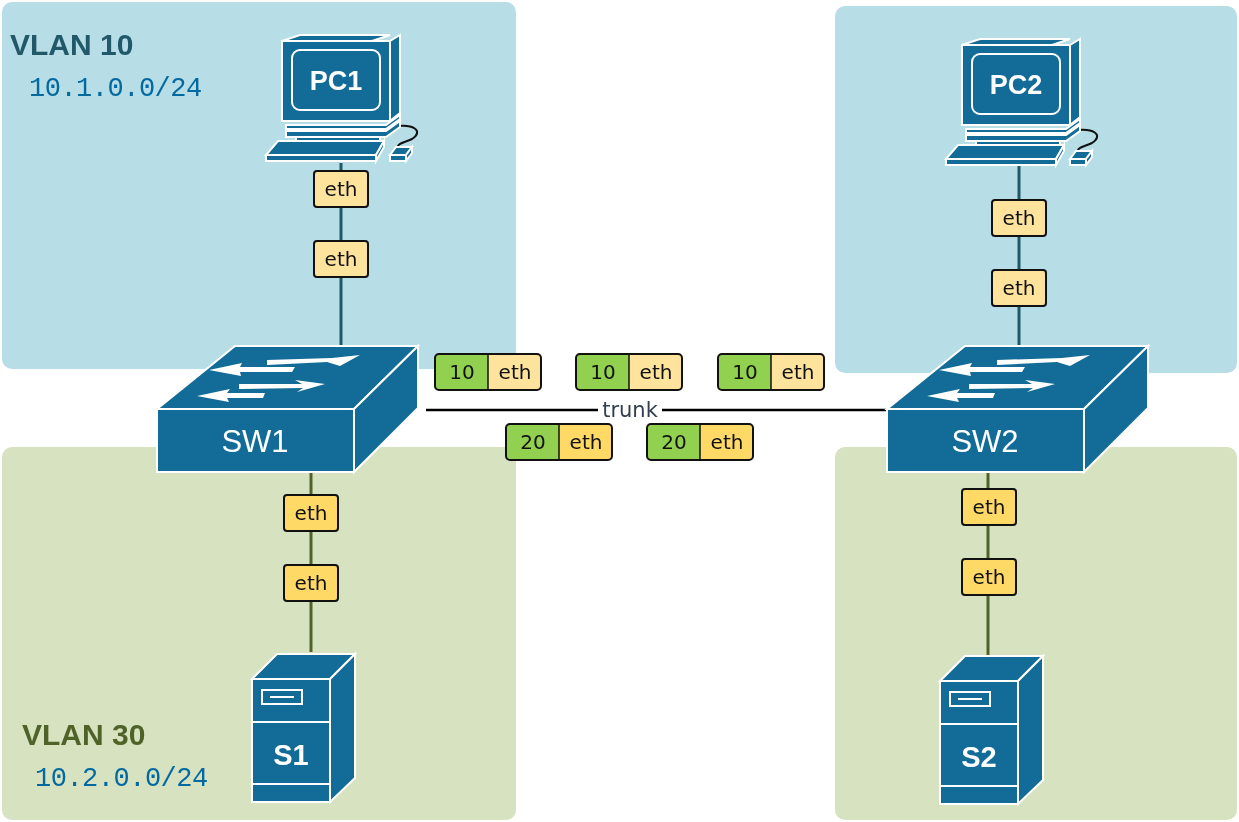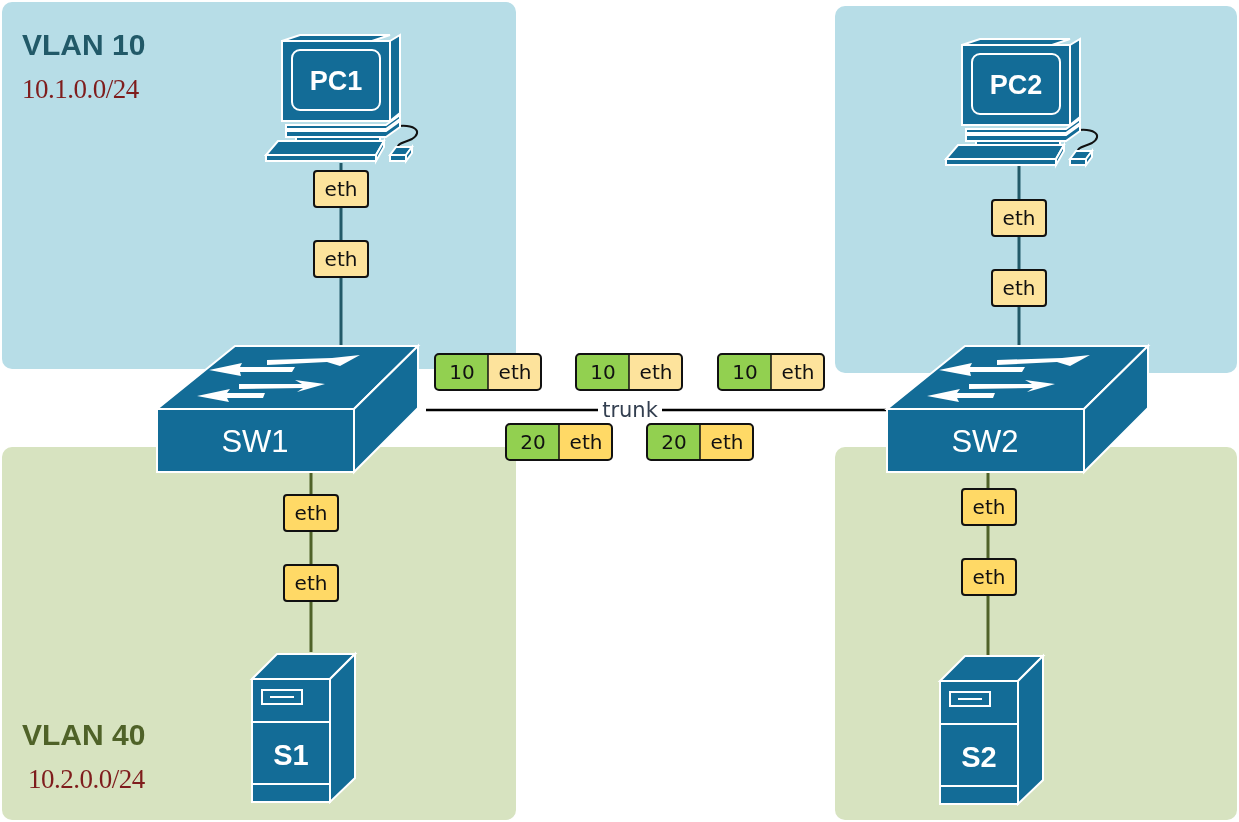--- a/index.html
+++ b/index.html
@@ -1,34 +1,34 @@
 <!DOCTYPE html>
 <html><head>
 <meta charset="utf-8">
 <style>
   html, body { margin: 0; padding: 0; background: #ffffff; }
   body { width: 1239px; height: 822px; position: relative; overflow: hidden; font-family: "DejaVu Sans", "Liberation Sans", sans-serif; }
   .region { position: absolute; border-radius: 10px; }
   .vlan-title { position: absolute; font-family: "Liberation Sans", "DejaVu Sans", sans-serif; font-weight: bold; font-size: 30px; line-height: 30px; }
-  .vlan-subnet { position: absolute; font-family: Liberation Serif, serif; font-size: 27px; line-height: 30px; color: #7f1d1d; letter-spacing: -0.5px; }
+  .vlan-subnet { position: absolute; font-family: Liberation Mono, monospace; font-size: 27px; line-height: 30px; color: #0369a1; letter-spacing: -0.5px; margin-left: 7px; }
   #diagram { position: absolute; left: 0; top: 0; }
   .lbl { font-family: "DejaVu Sans", sans-serif; font-size: 20px; fill: #111; }
   .dev-lbl { font-family: "Liberation Sans", "DejaVu Sans", sans-serif; fill: #fff; }
 </style>
 </head>
 <body>
 
 <div class="region" style="left:2px;top:2px;width:514px;height:367px;background:#b7dde7;"></div>
 <div class="region" style="left:835px;top:6px;width:402px;height:367px;background:#b7dde7;"></div>
 <div class="region" style="left:2px;top:447px;width:514px;height:373px;background:#d7e3c0;"></div>
 <div class="region" style="left:835px;top:447px;width:402px;height:373px;background:#d7e3c0;"></div>
 
-<div class="vlan-title" style="left:22px;top:30px;color:#215968;">VLAN 10</div>
+<div class="vlan-title" style="left:10px;top:30px;color:#215968;">VLAN 10</div>
 <div class="vlan-subnet" style="left:22px;top:74px;">10.1.0.0/24</div>
-<div class="vlan-title" style="left:22px;top:720px;color:#4f6228;">VLAN 40</div>
+<div class="vlan-title" style="left:22px;top:720px;color:#4f6228;">VLAN 30</div>
 <div class="vlan-subnet" style="left:28px;top:764px;">10.2.0.0/24</div>
 
 <svg id="diagram" width="1239" height="822" viewBox="0 0 1239 822" xmlns="http://www.w3.org/2000/svg">
   <defs>
 
     <g id="pc-icon">
 
       <path d="M128,94 C150,90 160,98 148,106 C140,110 132,110 134,116" fill="none" stroke="#111" stroke-width="2"></path>
 
       <polygon points="18,6 108,6 126,0 36,0" fill="#136c97" stroke="#fff" stroke-width="2" transform="translate(0,2)"></polygon>

